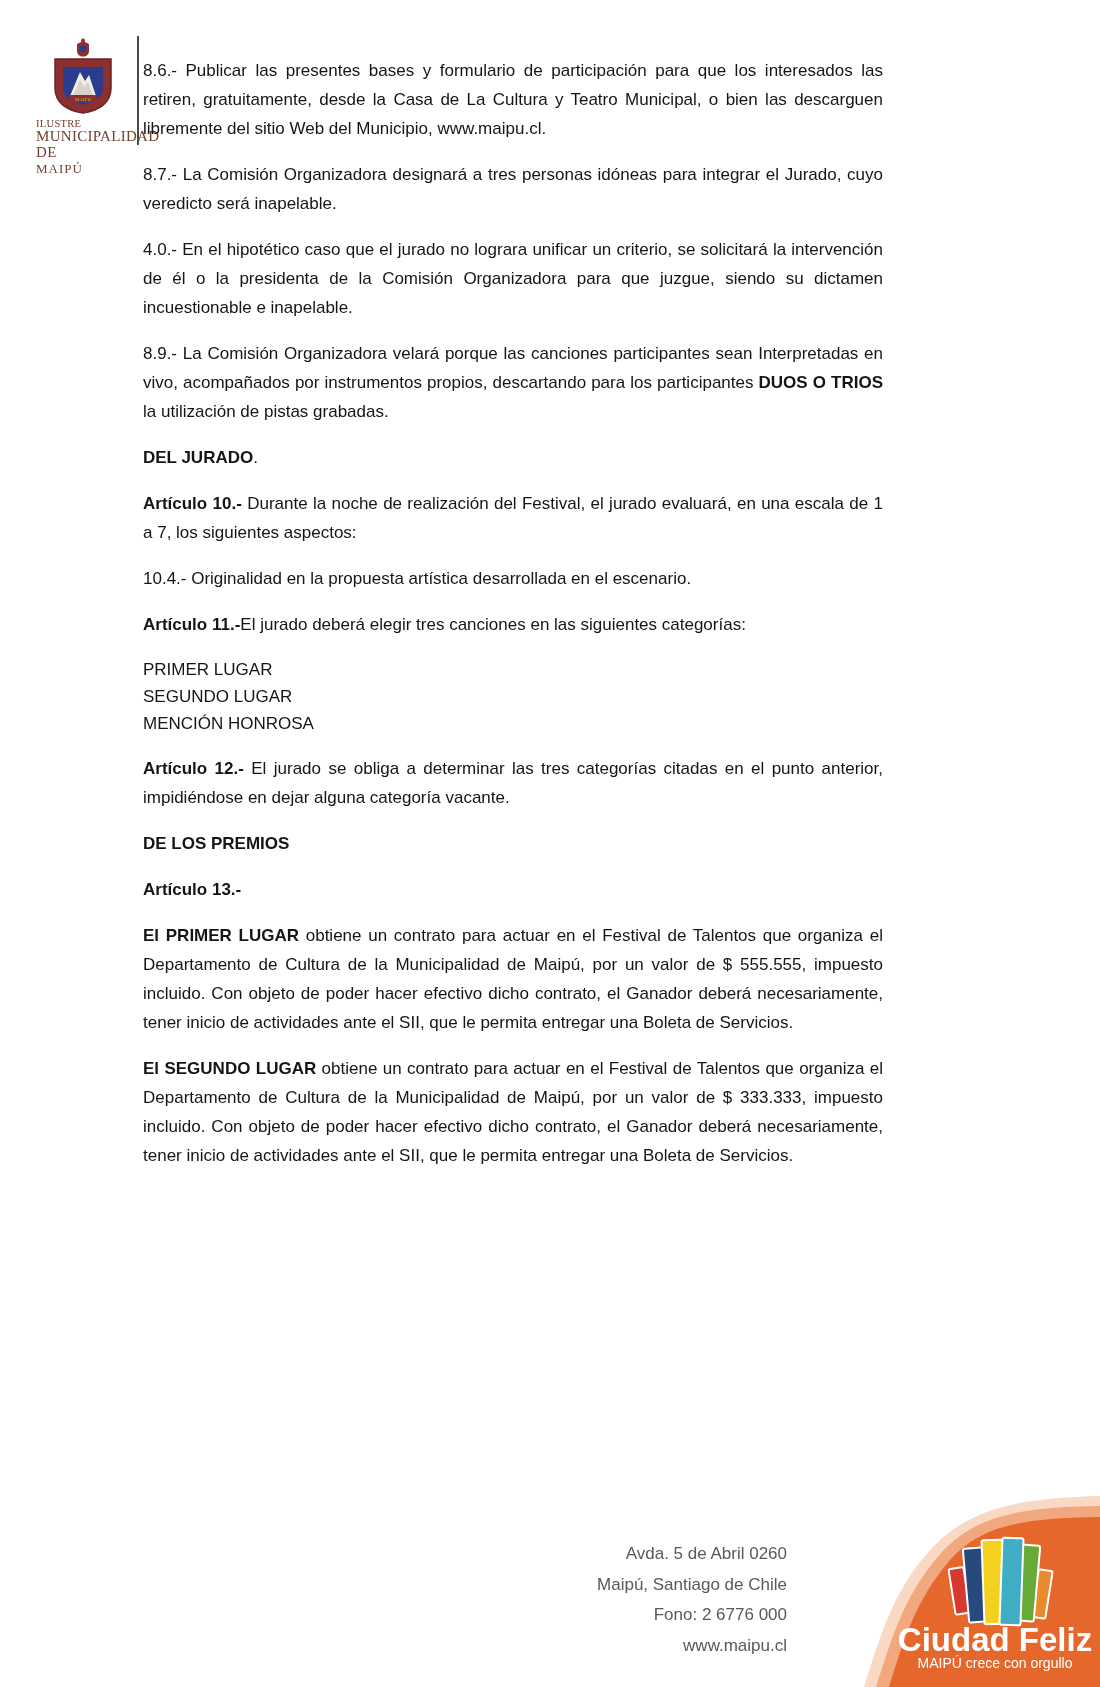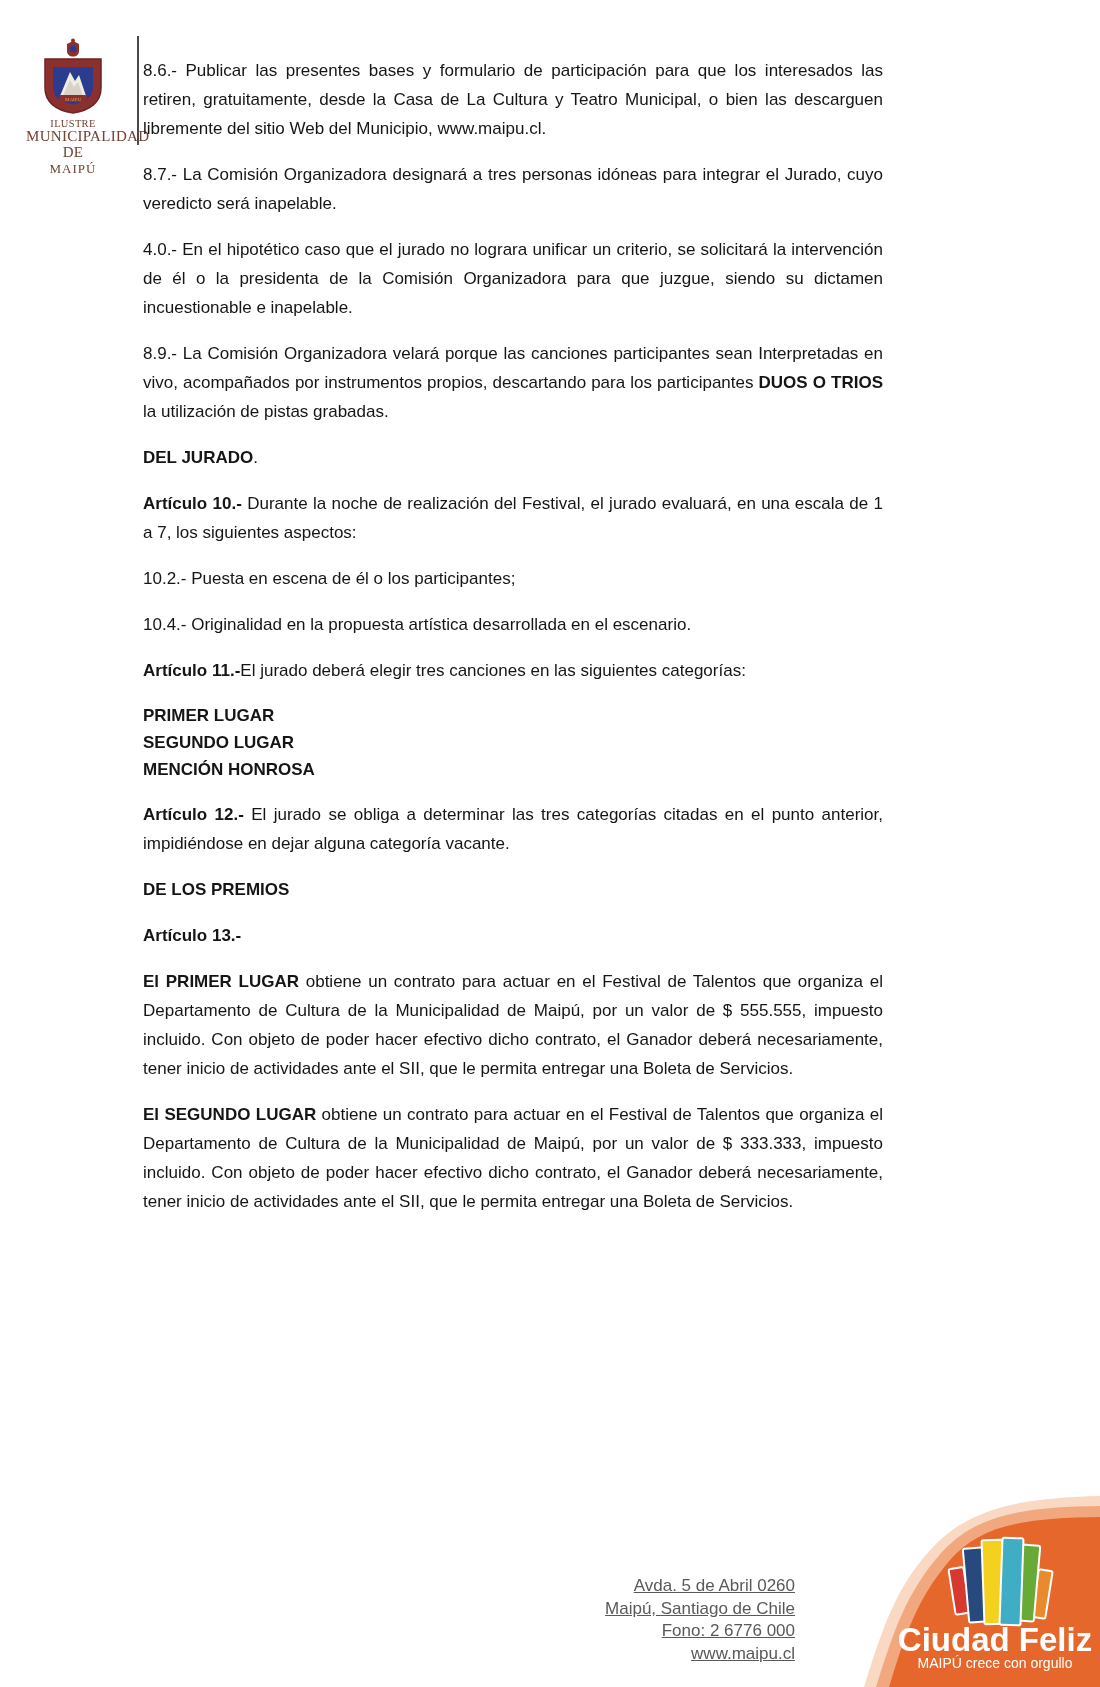--- a/index.html
+++ b/index.html
@@ -2,45 +2,45 @@
 <html><head>
 <meta charset="utf-8">
 <style>
   html,body{margin:0;padding:0;background:#e9e9e9;}
   .page{
     position:relative;width:1100px;height:1687px;background:#ffffff;
     margin:0 auto;overflow:hidden;
     font-family:"Liberation Sans","DejaVu Sans",sans-serif;color:#151515;
   }
   
-  .muni-logo{position:absolute;left:26px;top:38px;width:94px;height:112px;text-align:center;}
+  .muni-logo{position:absolute;left:36px;top:38px;width:94px;height:112px;}
   .muni-logo svg{display:block;margin:0 auto;}
   .muni-line{font-family:"Liberation Serif","DejaVu Serif",serif;color:#74402f;line-height:1.05;letter-spacing:.3px;}
   .muni-line.l1{font-size:10.5px;margin-top:2px;}
   .muni-line.l2{font-size:15px;}
   .muni-line.l3{font-size:13px;letter-spacing:1px;margin-top:1px;}
   
   .content{position:absolute;left:143px;top:56px;width:740px;}
   p.doc{
     margin:0 0 17px 0;font-size:17px;line-height:29px;
     text-align:justify;text-align-last:left;color:#151515;
   }
   p.doc .b{font-weight:bold;}
   p.doc.tight{margin:0;line-height:27px;text-align:left;}
-  .doc-list{margin:0 0 17px 0;font-weight:bold;}
+  .doc-list{margin:0 0 17px 0;}
   .changebar{position:relative;}
   .changebar::before{
     content:"";position:absolute;left:-6px;top:-20px;bottom:-2px;width:2px;background:#4a4a4a;
   }
   
   .footer-address{
     position:absolute;right:305px;bottom:22px;text-align:right;
     color:#58595b;font-size:17px;line-height:22.5px;
   }
-  .footer-address p{margin:0;text-decoration:underline;}
+  .footer-address p{margin:8px;}
   .corner-art{position:absolute;right:0;bottom:0;width:280px;height:235px;}
 </style>
 </head>
 <body>
 
 <div class="page">
 
   <div class="muni-logo">
     <svg width="76" height="78" viewBox="0 0 76 78">
 
@@ -64,21 +64,20 @@
     <div class="muni-line l3">MAIPÚ</div>
   </div>
 
   <div class="content">
       <p class="doc changebar"><span>8.6.- Publicar las presentes bases y formulario de participación para que los interesados las retiren, gratuitamente, desde la Casa de La Cultura y Teatro Municipal, o bien las descarguen libremente del sitio Web del Municipio, www.maipu.cl.</span></p>
       <p class="doc"><span>8.7.- La Comisión Organizadora designará a tres personas idóneas para integrar el Jurado, cuyo veredicto será inapelable.</span></p>
       <p class="doc"><span>4.0.- En el hipotético caso que el jurado no lograra unificar un criterio, se solicitará la intervención de él o la presidenta de la Comisión Organizadora para que juzgue, siendo su dictamen incuestionable e inapelable.</span></p>
       <p class="doc"><span>8.9.- La Comisión Organizadora velará porque las canciones participantes sean Interpretadas en vivo, acompañados por instrumentos propios, descartando para los participantes </span><span class="b">DUOS O TRIOS</span><span> la utilización de pistas grabadas.</span></p>
       <p class="doc"><span class="b">DEL JURADO</span><span>.</span></p>
       <p class="doc"><span class="b">Artículo 10.- </span><span>Durante la noche de realización del Festival, el jurado evaluará, en una escala de 1 a 7, los siguientes aspectos:</span></p>
-      <p class="doc"><span>10.2.- Puesta en escena de él o los participantes;</span></p>
       <p class="doc"><span>10.4.- Originalidad en la propuesta artística desarrollada en el escenario.</span></p>
       <p class="doc"><span class="b">Artículo 11.-</span><span>El jurado deberá elegir tres canciones en las siguientes categorías:</span></p>
       <div class="doc-list">
         <p class="doc tight">PRIMER LUGAR</p>
         <p class="doc tight">SEGUNDO LUGAR</p>
         <p class="doc tight">MENCIÓN HONROSA</p>
       </div>
       <p class="doc"><span class="b">Artículo 12.- </span><span>El jurado se obliga a determinar las tres categorías citadas en el punto anterior, impidiéndose en dejar alguna categoría vacante.</span></p>
       <p class="doc"><span class="b">DE LOS PREMIOS</span></p>
       <p class="doc"><span class="b">Artículo 13.-</span></p>

